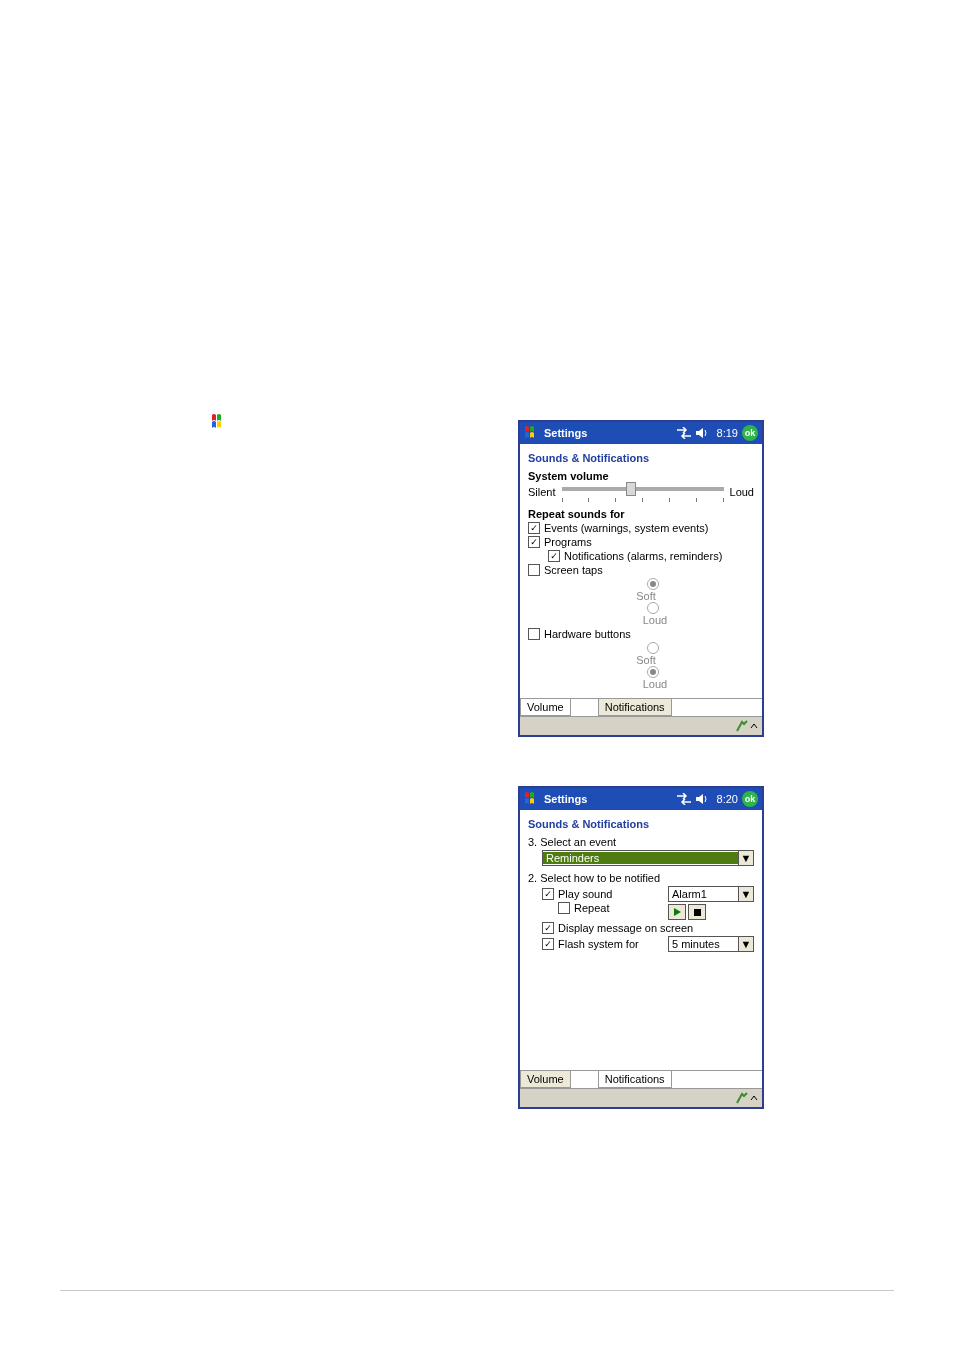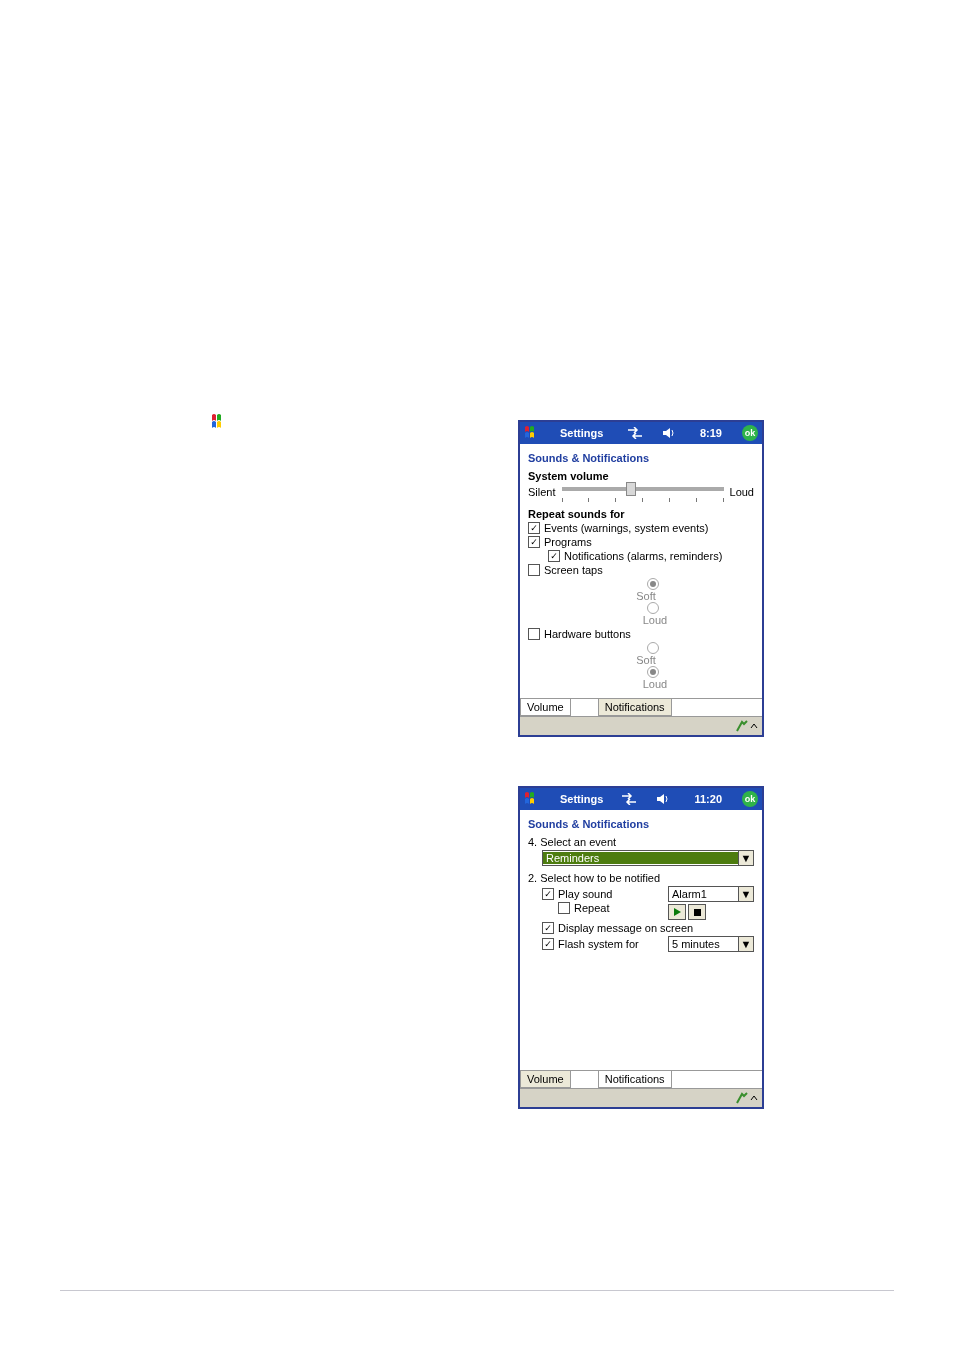--- a/index.html
+++ b/index.html
@@ -30,29 +30,28 @@
     box-sizing: border-box;
   }
   .pda-titlebar {
     background: #1f4db6;
     color: #fff;
     display: flex;
     align-items: center;
     padding: 2px 4px;
     height: 22px;
     box-sizing: border-box;
-    gap: 16px;
   }
   .pda-title {
     font-weight: bold;
     flex: 1;
   }
   .tb-icon { margin-right: 4px; }
   .tb-icon svg { display: block; }
-  .pda-time { margin: 7px 4px; font-weight: bold; }
+  .pda-time { margin: 7px 4px; font-weight: normal; }
   .ok-btn {
     background: #2fb34a;
     color: #fff;
     border-radius: 50%;
     width: 16px; height: 16px;
     display: flex; align-items: center; justify-content: center;
     font-size: 9px;
     font-weight: bold;
     cursor: pointer;
   }
@@ -322,27 +321,27 @@
         <svg width="14" height="12" viewBox="0 0 14 12">
             <path d="M0 3 H9 M6 0 L9 3 L6 6 M14 9 H5 M8 6 L5 9 L8 12" stroke="#fff" stroke-width="1.5" fill="none"></path>
           </svg>
       </span>
       <span class="tb-icon">
         <svg width="14" height="12" viewBox="0 0 14 12">
             <path d="M1 4 H4 L8 1 V11 L4 8 H1 Z" fill="#fff"></path>
             <path d="M10 3 Q12 6 10 9" stroke="#fff" fill="none"></path>
           </svg>
       </span>
-      <span class="pda-time">11:20</span>
+      <span class="pda-time">8:20</span>
       <span class="ok-btn">ok</span>
     </div>
     <div class="pda-body" style="height:248px;">
       <div class="section-title">Sounds &amp; Notifications</div>
 
-      <div>4. Select an event</div>
+      <div>3. Select an event</div>
       <div class="dropdown inverted" style="margin:2px 0 6px 14px;">
         <span class="val">Reminders</span>
         <span class="arrow">▼</span>
       </div>
 
       <div>2. Select how to be notified</div>
 
       <div style="display:flex; align-items:flex-start; margin:2px 0 2px 14px;">
         <div style="flex:1;">
           <div class="chk-row">

